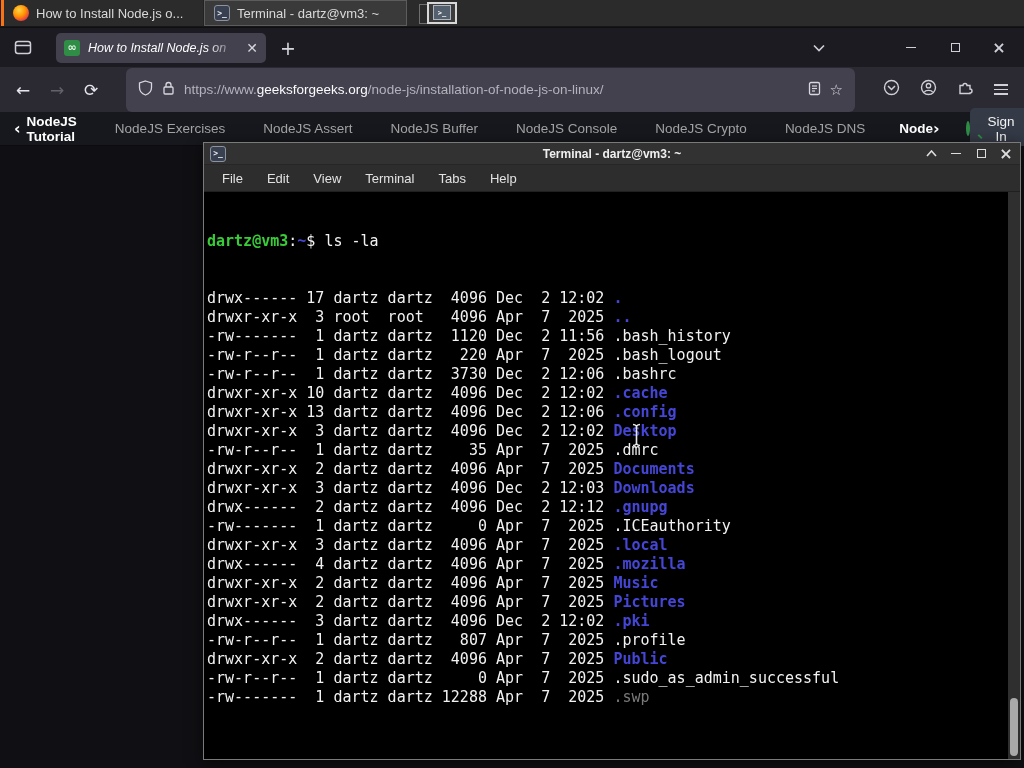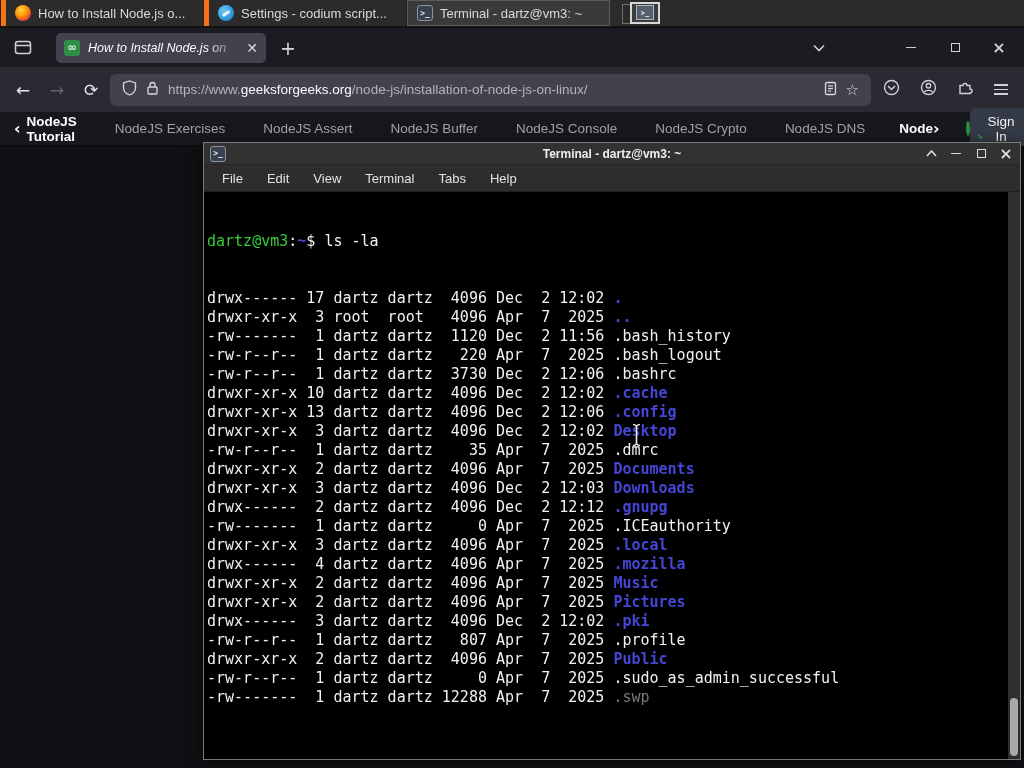--- a/index.html
+++ b/index.html
@@ -16,21 +16,21 @@
                background:linear-gradient(135deg,#35b7e8 0%,#1668b4 55%,#0e3f7a 100%);
                position:relative; }
   .apps-logo::before, .apps-logo::after { content:""; position:absolute; left:3px; top:7px;
                width:11px; height:3px; background:#eaf6ff; }
   .apps-logo::before { transform:rotate(45deg); }
   .apps-logo::after  { transform:rotate(-45deg); }
   .mini-burger { display:inline-flex; flex-direction:column; gap:2px; margin-left:2px; }
   .mini-burger i { width:8px; height:1.5px; background:#9a9a9a; display:block; }
   .tb-sep { width:1px; background:#1d1d1d; }
   .tb-win { display:flex; align-items:center; gap:7px; width:203px; padding:0 9px;
-            border-left:5px solid #f97316; border-right:1px solid #222;
+            border-left:3px solid #f97316; border-right:1px solid #222;
             color:#d9d9d9; white-space:nowrap; overflow:hidden; }
   .tb-win.active { background:#3a3a3a; border:1px solid #5c5c5c; }
   .tb-win span.lbl { overflow:hidden; text-overflow:ellipsis; }
   .ic { width:16px; height:16px; flex:0 0 16px; border-radius:50%; display:inline-flex;
         align-items:center; justify-content:center; }
   .ic.ff  { background:radial-gradient(circle at 38% 32%,#ffd54a 0%,#ff9500 42%,#e8443c 72%,#b5007f 100%); }
   .ic.codium { background:radial-gradient(circle at 35% 35%,#6cc6f5 0%,#2f9ae0 60%,#1b6fb4 100%); position:relative; }
   .ic.codium::after { content:""; position:absolute; left:4px; top:7px; width:8px; height:2.5px;
         background:#eaf6ff; transform:rotate(-35deg); }
   .ic.term-ic { background:#394150; border:1px solid #8b93a1; border-radius:3px;
@@ -63,21 +63,21 @@
   .winctl { display:flex; align-items:center; justify-content:center; width:18px; height:18px; }
   .sq { width:9px; height:9px; border:1.6px solid #cfcfd8; }
   .bar { width:10px; height:1.8px; background:#cfcfd8; }
   .x-glyph { font-size:16px; font-weight:bold; color:#cfcfd8; line-height:1; }
 
   #navbar { position:absolute; left:0; top:67px; width:1024px; height:45px;
             background:#2b2a33; display:flex; align-items:center; gap:4px; padding:0 8px; }
   .navbtn { width:30px; height:30px; display:flex; align-items:center; justify-content:center;
             font-size:17px; color:#e6e6ef; }
   .navbtn.disabled { color:#62626b; }
-  #urlbar { flex:1; height:32px; margin:0 0; background:#42414d; border-radius:6px;
+  #urlbar { flex:1; height:44px; margin:0 16px; background:#42414d; border-radius:6px;
             display:flex; align-items:center; gap:9px; padding:0 12px; font-size:13.5px; }
   #url-text { flex:1; white-space:nowrap; overflow:hidden; color:#b3b3bd; }
   #url-text .domain { color:#fbfbfe; }
   #toolbar-icons { display:flex; align-items:center; gap:20px; padding:0 8px; color:#d0d0d8; }
   .hamburger { display:flex; flex-direction:column; gap:3px; }
   .hamburger i { width:14px; height:1.8px; background:#d0d0d8; display:block; }
 
   
   #site-nav { position:absolute; left:0; top:112px; width:1024px; height:34px;
               background:#16181d; display:flex; align-items:center; padding:0 14px;
@@ -107,39 +107,35 @@
   #term-controls .winctl { width:16px; height:16px; }
   #term-menubar { height:27px; background:#2d2d2d; display:flex; align-items:center; gap:4px;
                   padding:0 8px; border-bottom:1px solid #202020; }
   #term-menubar .mitem { color:#e2e2e2; font-size:13px; padding:3px 10px; }
   #term-body { position:relative; height:567px; background:#000; overflow:hidden;
                font-family:"DejaVu Sans Mono",monospace; font-size:15px; line-height:19px;
                color:#f2f2f2; padding:2px 14px 0 3px; white-space:pre; }
   #term-scroll { position:absolute; right:0; top:0; width:12px; height:567px; background:#2f2f2f; }
   #term-thumb { position:absolute; right:2px; bottom:3px; width:8px; height:58px;
                 background:#a9a9a9; border-radius:4px; }
-  .p-user { color:#38cd38; font-weight:normal; }
+  .p-user { color:#38cd38; font-weight:bold; }
   .p-cwd  { color:#4545d6; font-weight:bold; }
 
   
   #mouse-cursor { position:absolute; left:630px; top:423px; width:13px; height:24px; z-index:50; }
 </style>
 </head>
 <body>
 
 <div id="taskbar">
   <div class="tb-sep"></div>
   <div id="taskbar-windows" style="display:flex;">
       <div class="tb-win">
         <span class="ic ff"></span>
         <span class="lbl">How to Install Node.js o...</span>
-      </div>
-      <div class="tb-win">
-        <span class="ic codium"></span>
-        <span class="lbl">Settings - codium script...</span>
       </div>
       <div class="tb-win active">
         <span class="ic term-ic">&gt;_</span>
         <span class="lbl">Terminal - dartz@vm3: ~</span>
       </div>
     </div>
   <div id="ws-switcher">
     <span class="ghost"></span>
     <span class="frame">
       <span class="inner">&gt;_</span>

